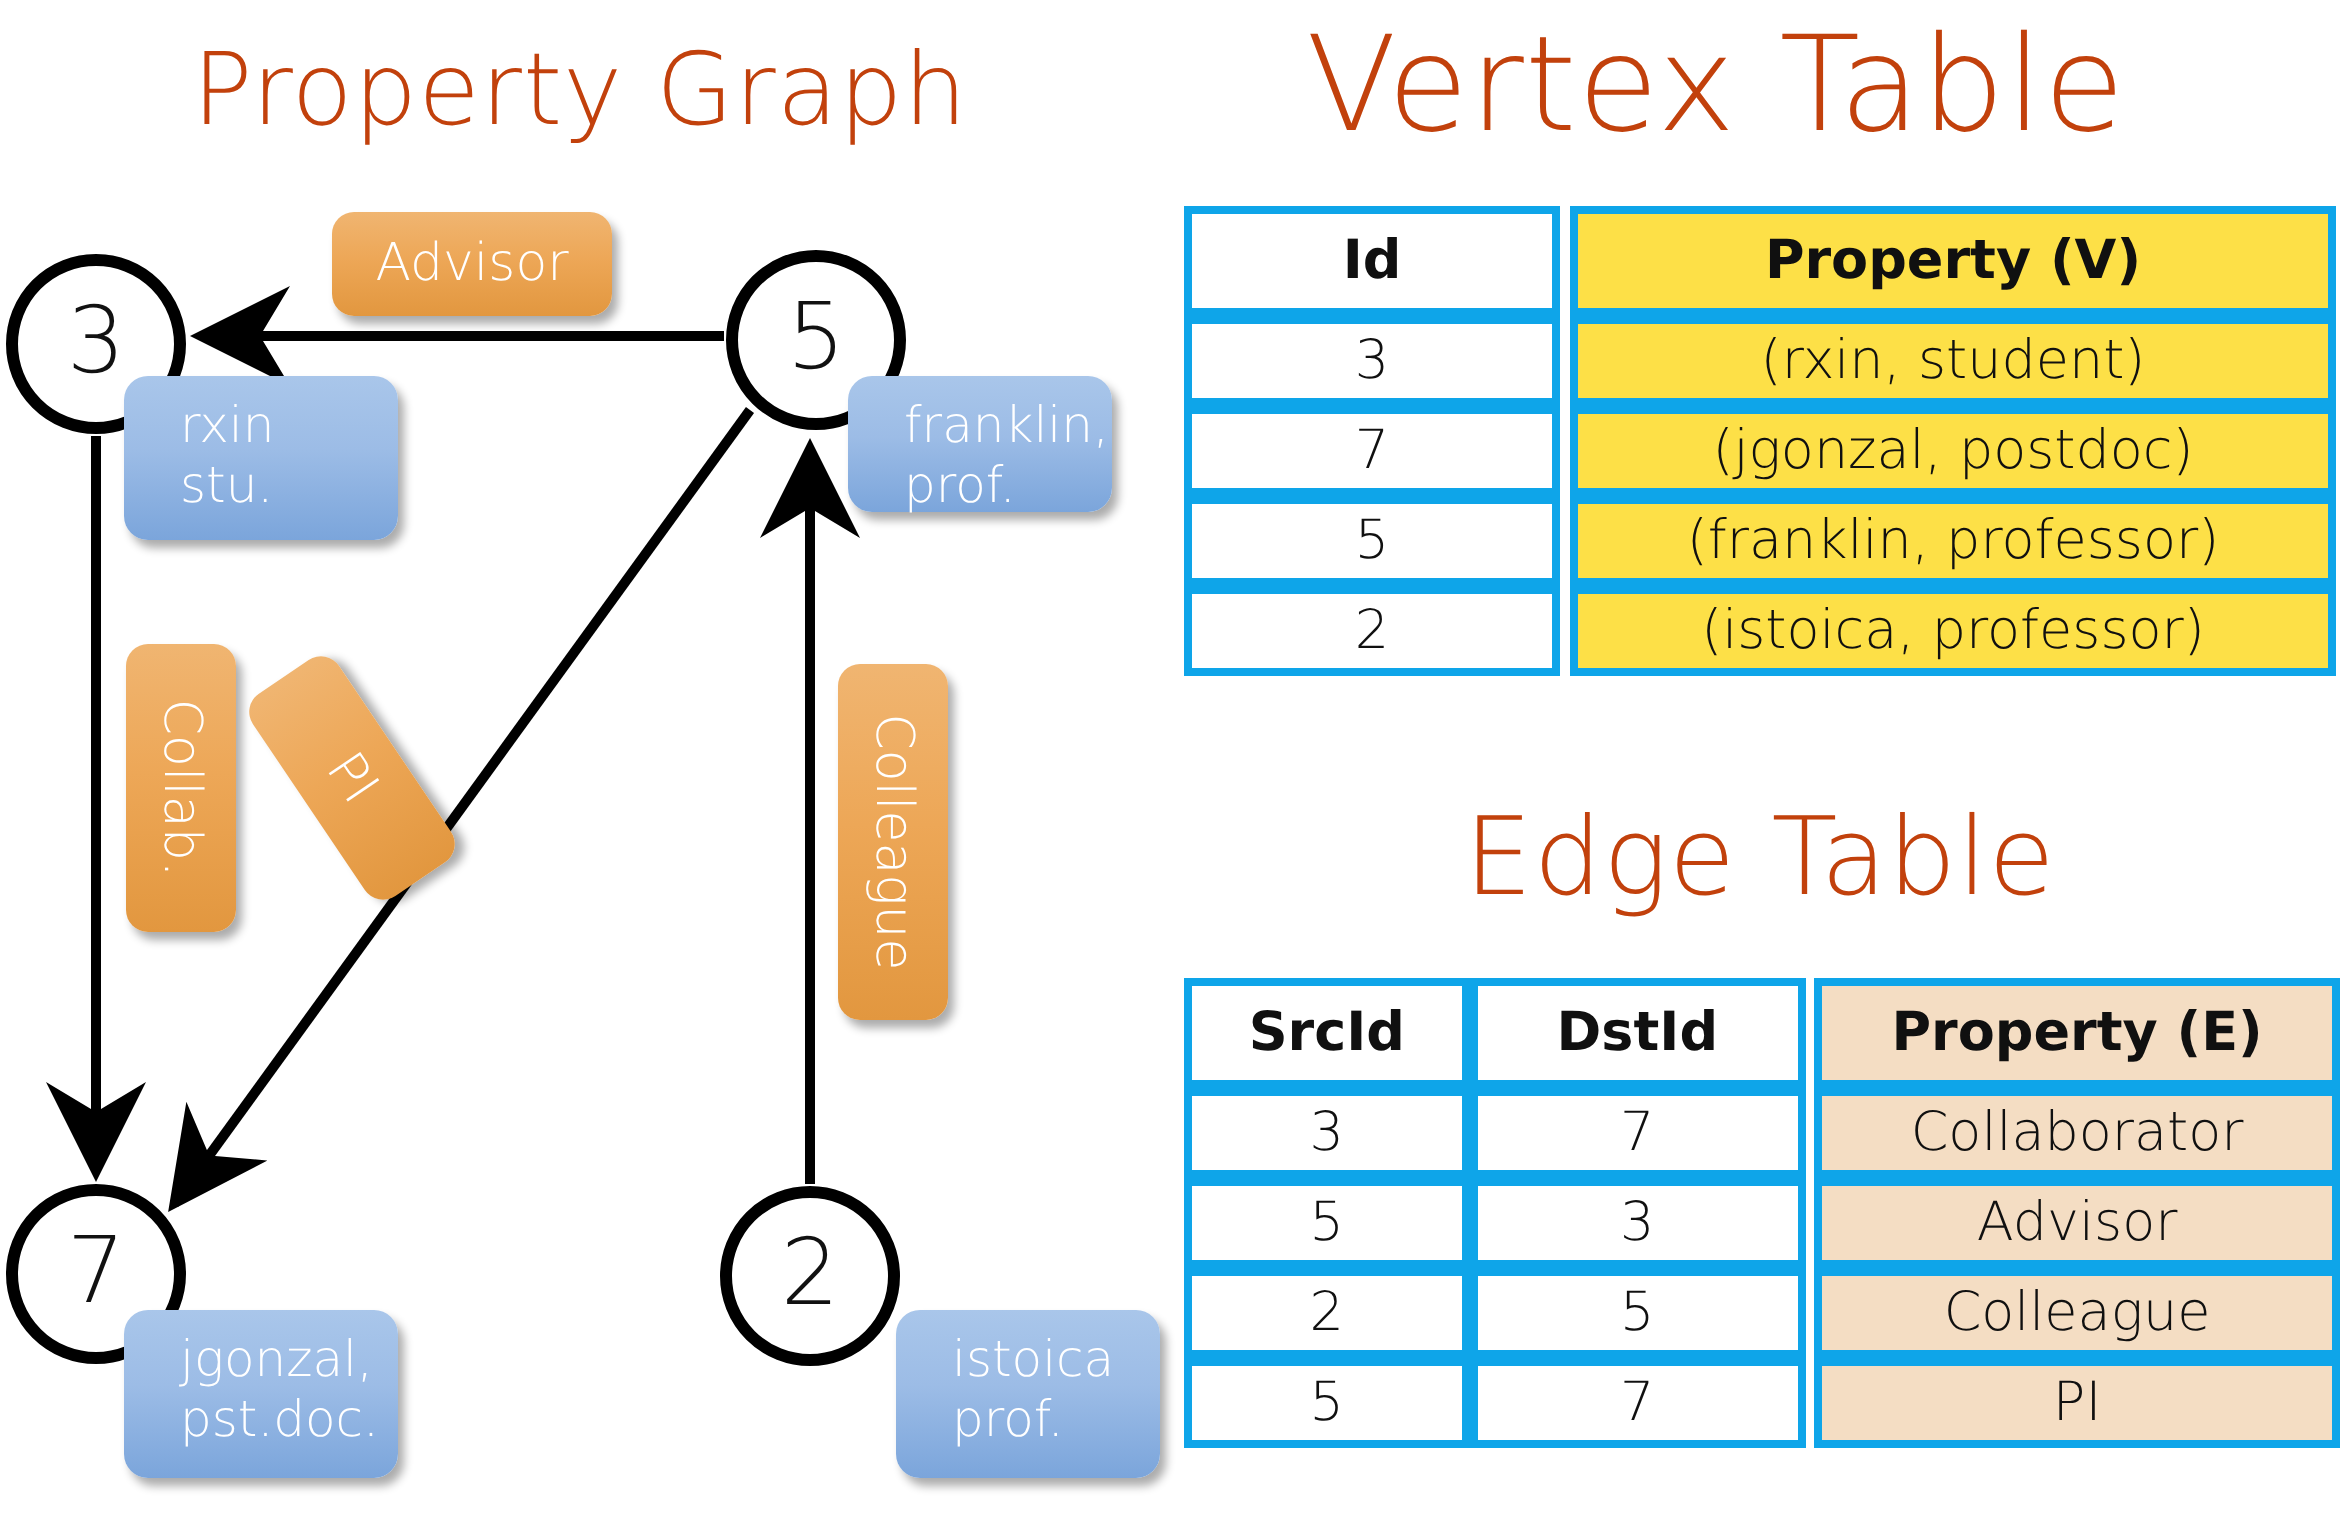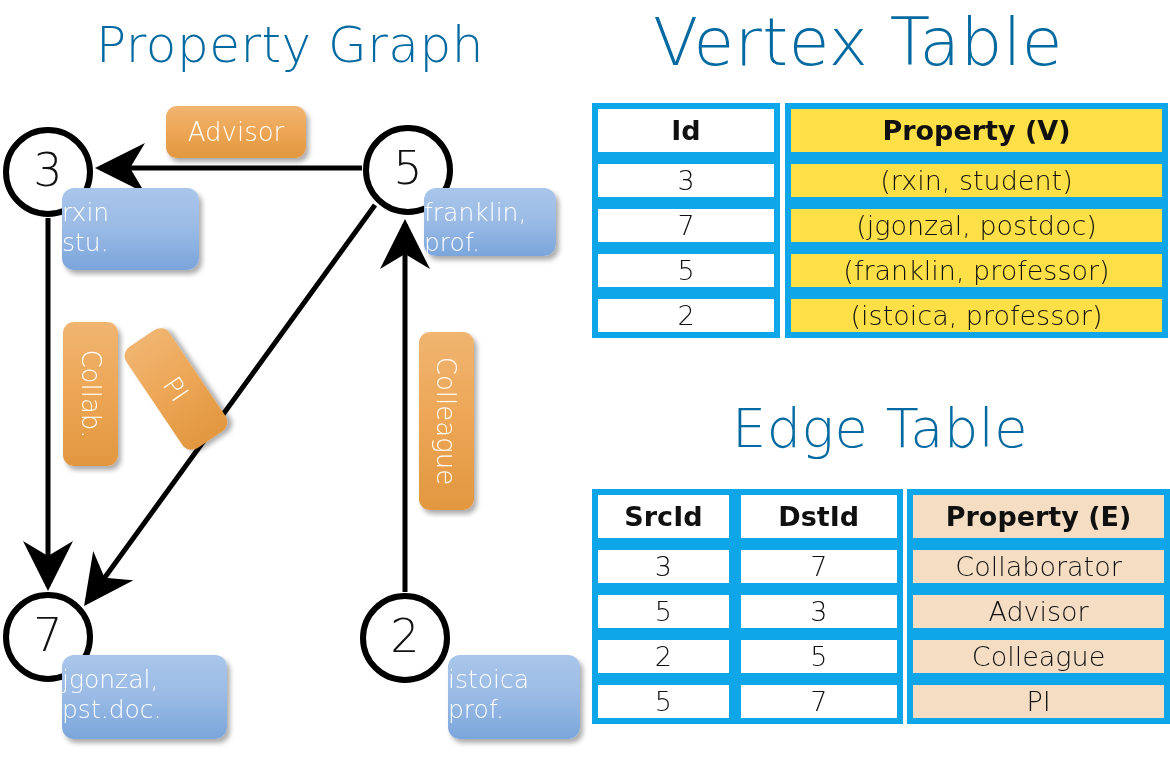--- a/index.html
+++ b/index.html
@@ -5,21 +5,21 @@
   html,body{margin:0;padding:0;}
   body{
     width:1170px;height:760px;background:#ffffff;overflow:hidden;
     font-family:"Liberation Sans","DejaVu Sans",sans-serif;
     position:relative;
   }
   .stage{position:absolute;left:0;top:0;width:1170px;height:760px;}
 
   
   .title{
-    position:absolute;text-align:center;color:#0369a1;
+    position:absolute;text-align:center;color:#c2410c;
     font-weight:300;letter-spacing:.5px;white-space:nowrap;
     font-family:"DejaVu Sans",sans-serif;
   }
   #title-property-graph{left:0;top:14px;width:580px;font-size:50px;line-height:62px;}
   #title-vertex-table{left:568px;top:12px;width:580px;font-size:66px;line-height:62px;}
   #title-edge-table{left:590px;top:398px;width:580px;font-size:54px;line-height:62px;}
 
   
   #graph-canvas{position:absolute;left:0;top:0;width:585px;height:760px;}
   #graph-edges{position:absolute;left:0;top:0;width:585px;height:760px;}
@@ -33,40 +33,40 @@
   }
   .vertex span{display:block;transform:translateY(-2px);}
 
   .prop-box{
     position:absolute;z-index:4;box-sizing:border-box;
     border-radius:12px;
     background:linear-gradient(to bottom,#a9c6ea 0%,#9cbce6 45%,#7ba5db 100%);
     box-shadow:3px 4px 5px rgba(0,0,0,.33);
     color:#ffffff;font-size:25px;line-height:30px;
     font-family:"DejaVu Sans",sans-serif;font-weight:300;
-    padding:10px 0 0 0;
+    padding:10px 0 0 28px;
   }
   .prop-box div{white-space:nowrap;}
 
   .edge-label{
     position:absolute;z-index:5;box-sizing:border-box;
     border-radius:11px;
     background:linear-gradient(to bottom,#f0b571 0%,#eda757 45%,#e2973f 100%);
     box-shadow:3px 4px 5px rgba(0,0,0,.33);
     color:#ffffff;font-size:26px;
     font-family:"DejaVu Sans",sans-serif;font-weight:300;
     display:flex;align-items:center;justify-content:center;
     white-space:nowrap;
   }
   .edge-label .rot90{transform:rotate(90deg);}
 
   
   .tbl{position:absolute;border-collapse:separate;border-spacing:0;}
   .tbl td{
-    border:6px solid #0ea5e9;
+    border:4px solid #0ea5e9;
     font-family:"DejaVu Sans",sans-serif;font-weight:300;
     font-size:27px;color:#101010;text-align:center;
     padding:0;height:45px;box-sizing:border-box;
   }
   .tbl td.hd{font-weight:bold;font-size:27px;}
   .tbl td.plain{background:#ffffff;}
   .tbl td.blue{background:#fde047;}
   .tbl td.peach{background:#f4ddc3;}
   .gapcol{border:none !important;width:5px;background:#fff;}
 
@@ -118,21 +118,21 @@
     <div class="prop-box" style="left:62px;top:188px;width:137px;height:82px;">
       <div>rxin</div>
       <div>stu.</div>
     </div>
 
     <div class="prop-box" style="left:424px;top:188px;width:132px;height:68px;">
       <div>franklin,</div>
       <div>prof.</div>
     </div>
 
-    <div class="prop-box" style="left:62px;top:655px;width:165px;height:84px;">
+    <div class="prop-box" style="left:62px;top:655px;width:137px;height:84px;">
       <div>jgonzal,</div>
       <div>pst.doc.</div>
     </div>
 
     <div class="prop-box" style="left:448px;top:655px;width:132px;height:84px;">
       <div>istoica</div>
       <div>prof.</div>
     </div>
 
     <div class="edge-label" style="left:166px;top:106px;width:140px;height:52px;">

